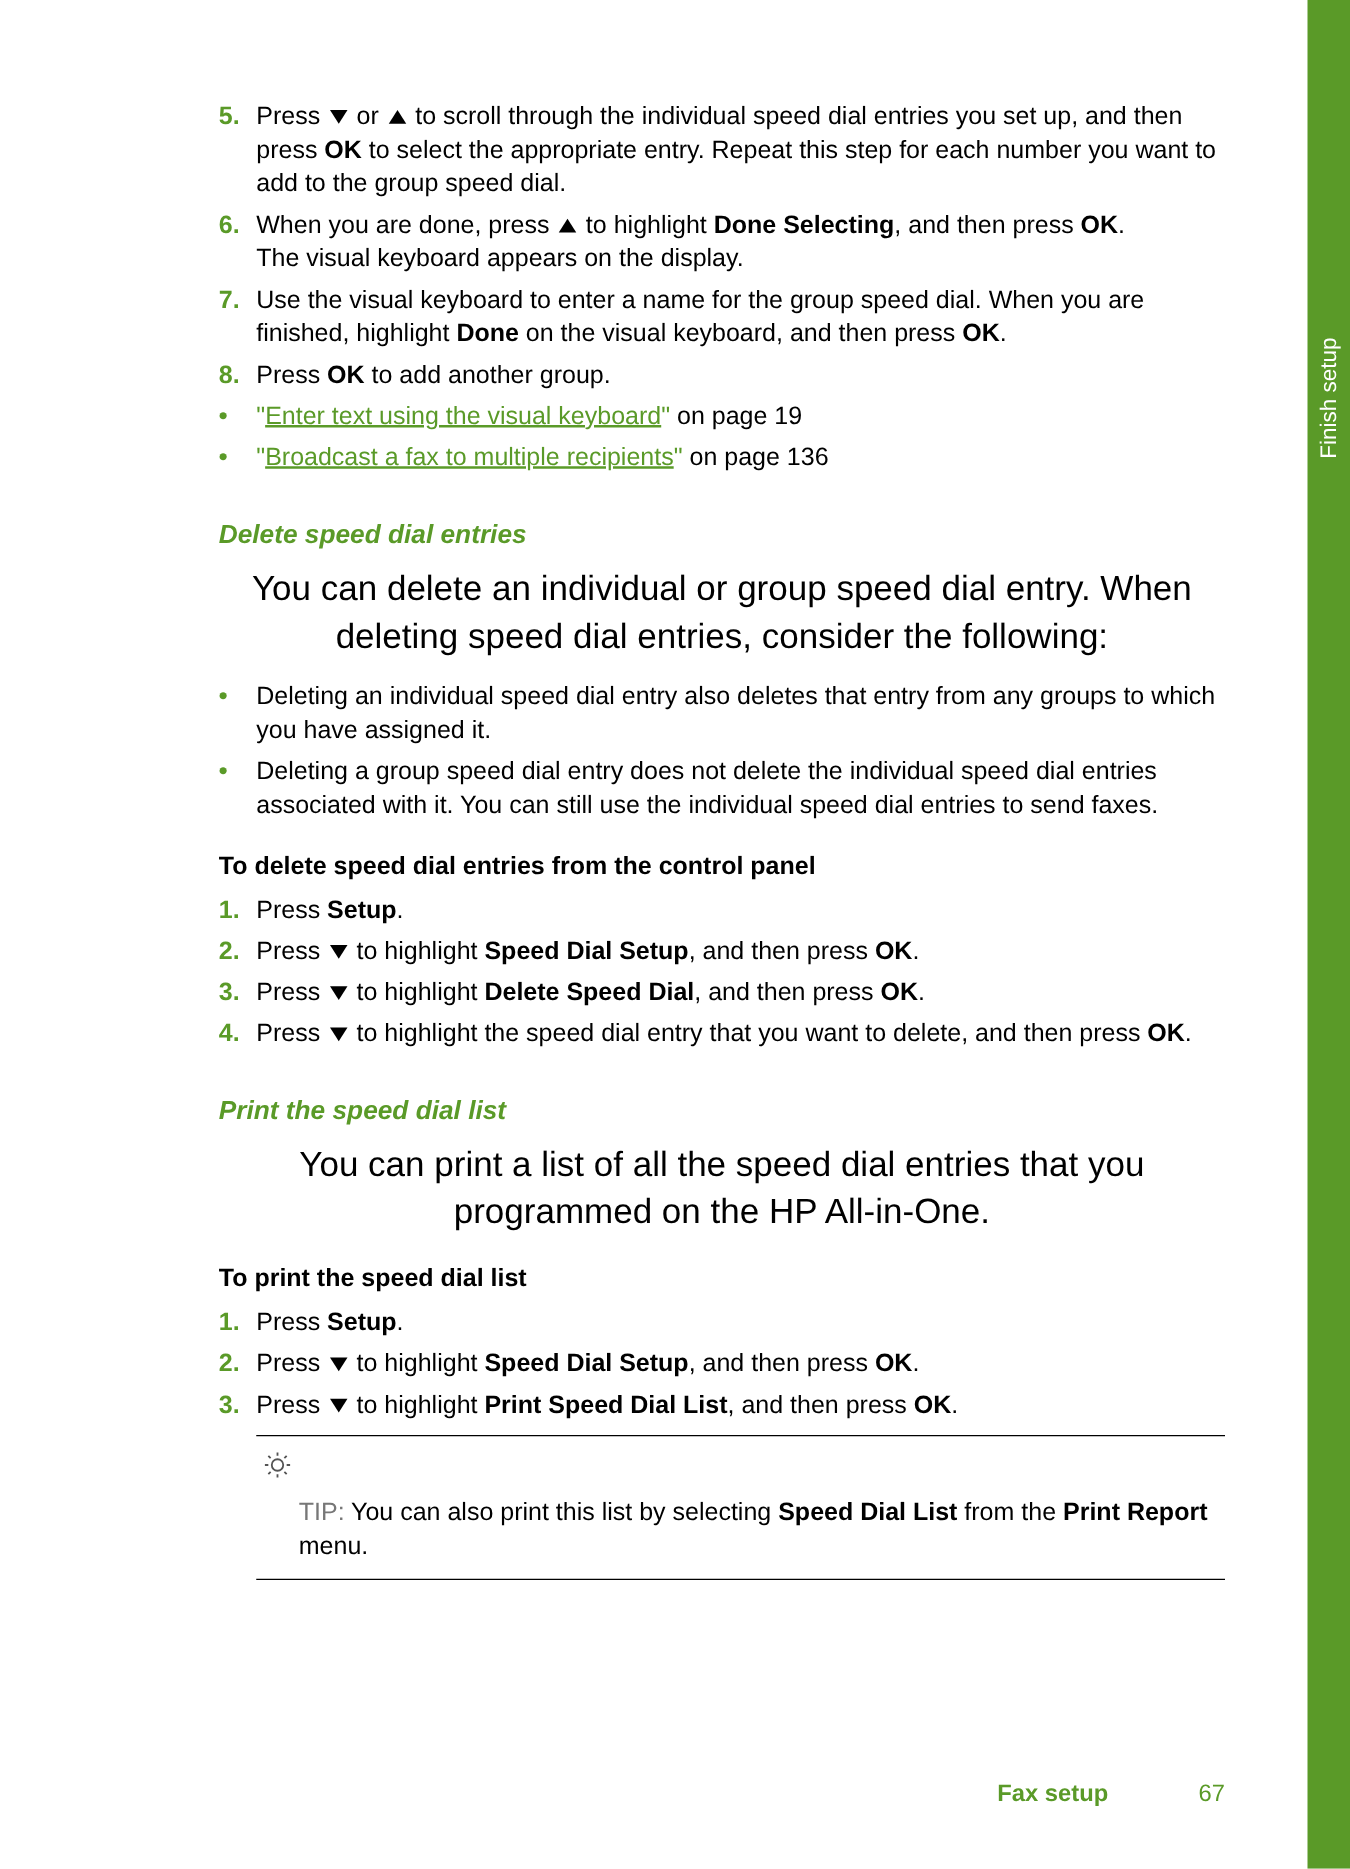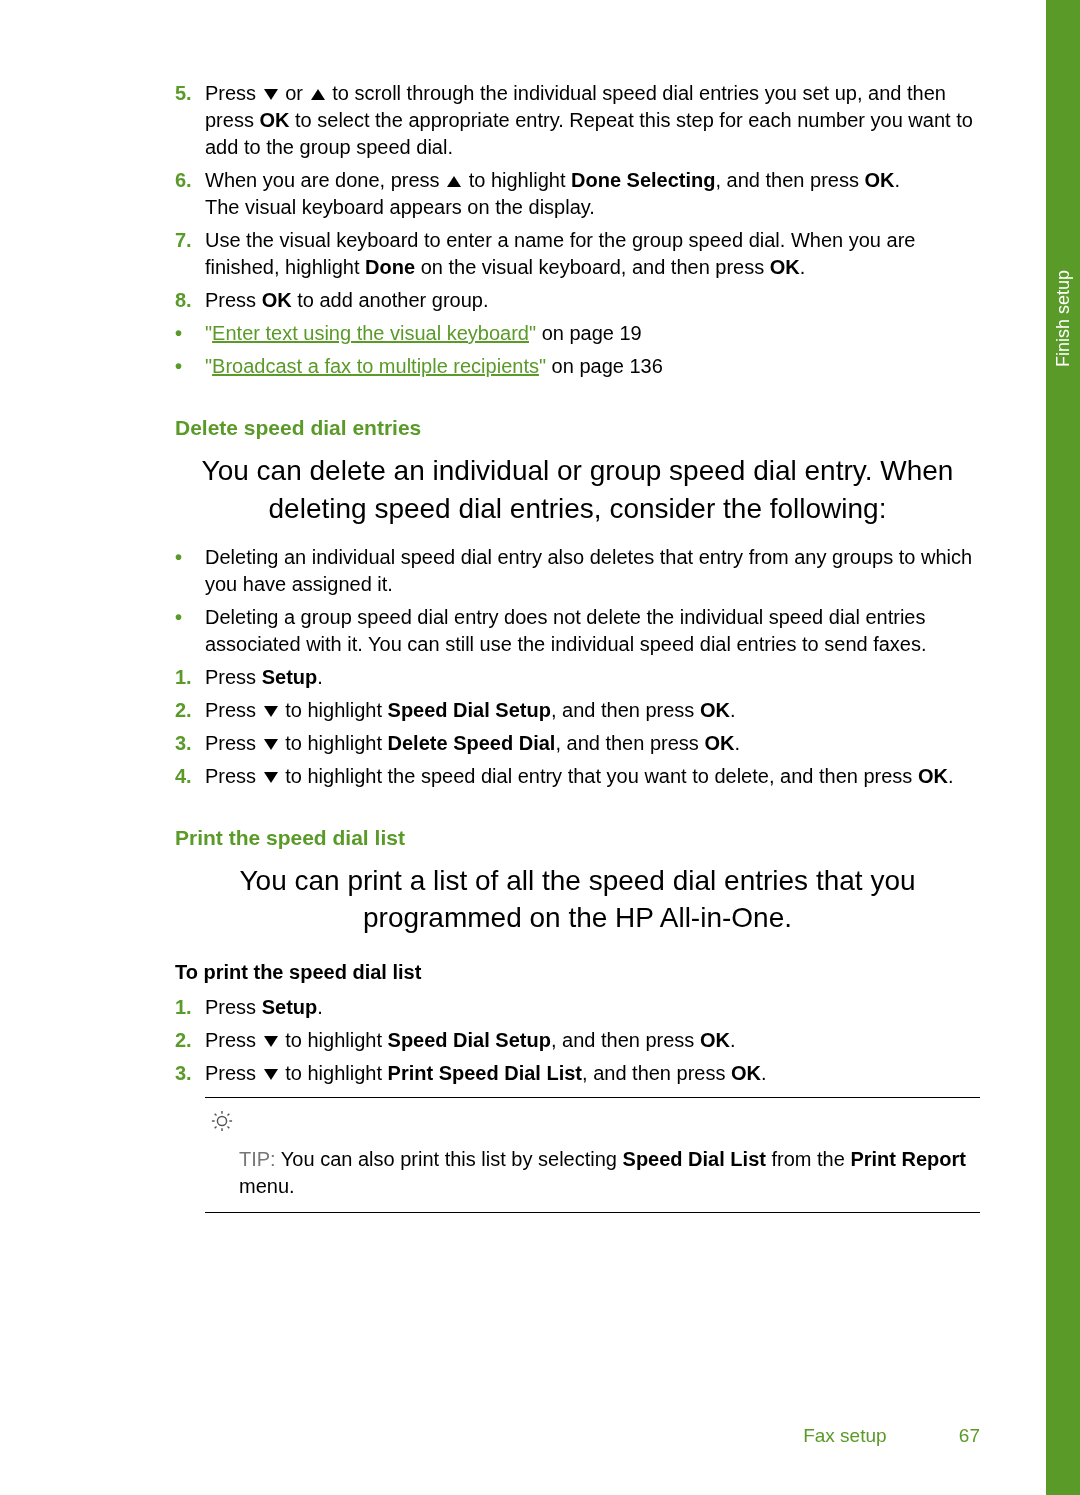--- a/index.html
+++ b/index.html
@@ -15,30 +15,30 @@
   ul.bullets { list-style: none; }
   ul.bullets > li { display: flex; align-items: flex-start; margin-bottom: 6px; font-size: 20px; line-height: 1.35; }
   ul.bullets > li .dot { width: 30px; flex: 0 0 30px; color: #5a9a28; font-weight: bold; }
   ul.bullets > li .txt { flex: 1; }
   .tri { display: inline-block; width: 0; height: 0; vertical-align: middle; margin: 0 2px; }
   .tri-down { border-left: 7px solid transparent; border-right: 7px solid transparent; border-top: 11px solid #000; }
   .tri-up { border-left: 7px solid transparent; border-right: 7px solid transparent; border-bottom: 11px solid #000; }
   .link { color: #5a9a28; text-decoration: underline; }
   .linkwrap { color: #5a9a28; }
   .subhead { font-weight: 600; font-size: 20px; margin: 24px 0 10px 0; }
-  .green-head { color: #5a9a28; font-weight: 600; font-size: 21px; margin: 36px 0 12px 0; }
+  .green-head { color: #5a9a28; font-weight: 600; font-size: 21px; margin: 36px 0 12px 0; font-style: italic; }
   .para { font-size: 28px; line-height: 1.35; margin-bottom: 16px; text-align: center; }
   .boldish { font-weight: 600; }
   .tipbox { margin: 10px 0 0 30px; padding: 12px 0; border-top: 1px solid #000; border-bottom: 1px solid #000; display: flex; align-items: flex-start; font-size: 20px; line-height: 1.35; }
   .tipbox .icon { flex: 0 0 34px; display: flex; align-items: flex-start; justify-content: center; }
   .tipbox .icon svg { width: 22px; height: 22px; }
   .tipbox .tcontent { flex: 1; margin-top: 36px; }
   .tipbox .tiplabel { color: #777; }
   .footer { position: absolute; bottom: 48px; right: 100px; font-size: 19px; }
-  .footer .sec { color: #5a9a28; margin-right: 28px; }
+  .footer .sec { color: #5a9a28; margin-right: 28px; font-weight: bold; }
   .footer .pg { color: #5a9a28; margin-left: 39px; }
   .rel-list { margin-bottom: 0; }
 </style>
 </head>
 <body>
 
 <div class="page">
   <div class="side-tab">
     <div class="label">
         <span>Finish setup</span>
@@ -80,20 +80,21 @@
   <ul class="bullets" id="delete-bullets">
       <li>
         <span class="dot">•</span>
         <span class="txt">Deleting an individual speed dial entry also deletes that entry from any groups to which you have assigned it.</span>
       </li>
       <li>
         <span class="dot">•</span>
         <span class="txt">Deleting a group speed dial entry does not delete the individual speed dial entries associated with it. You can still use the individual speed dial entries to send faxes.</span>
       </li>
     </ul>
+  <div class="subhead">To delete speed dial entries from the control panel</div>
   <ol class="numbered" id="delete-steps">
       <li>
         <span class="num">1.</span>
         <span class="txt">Press <span class="boldish">Setup</span>.</span>
       </li>
       <li>
         <span class="num">2.</span>
         <span class="txt">Press <span class="tri tri-down"></span> to highlight <span class="boldish">Speed Dial Setup</span>, and then press <span class="boldish">OK</span>.</span>
       </li>
       <li>

